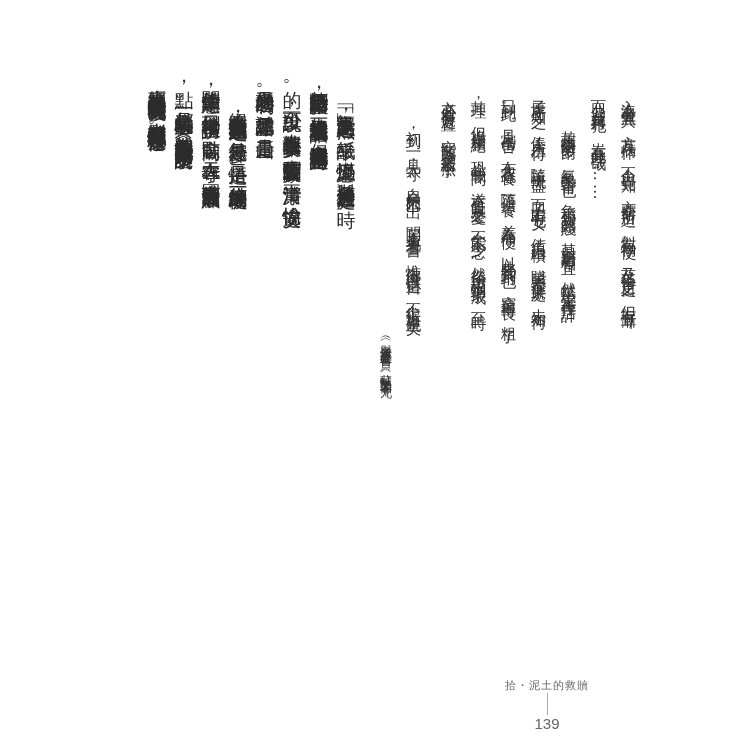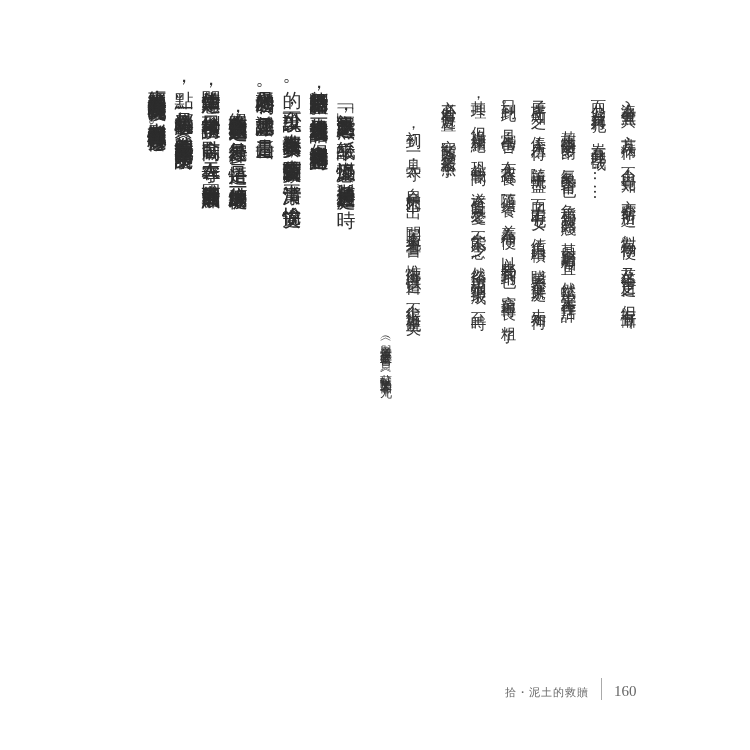--- a/index.html
+++ b/index.html
@@ -3,22 +3,22 @@
   <meta charset="utf-8">
   <style>
     html, body { margin: 0; padding: 0; background: #ffffff; }
     body { width: 750px; height: 750px; position: relative; overflow: hidden;
            font-family: "DejaVu Serif", "Liberation Serif", serif; color: #2a2a2a; }
     .col { position: absolute; writing-mode: vertical-rl; white-space: nowrap;
            line-height: 1; }
     .quote { font-size: 15.5px; letter-spacing: 3.3px; color: #333; }
     .body-text { font-size: 19px; letter-spacing: 0.6px; color: #2d2d2d; }
     .cite { font-size: 12px; letter-spacing: 1.5px; color: #333; }
-    .footer { position: absolute; left: 505px; top: 678px; display: flex; align-items: flex-end;
-              font-family: Liberation Serif, serif; color: #666; }
+    .footer { position: absolute; left: 505px; top: 678px; display: flex; align-items: center;
+              font-family: Liberation Sans, sans-serif; color: #666; flex-direction: column; }
     .footer .chapter { font-size: 11px; letter-spacing: 1px; }
     .footer .divider { width: 1px; height: 22px; background: #aaa; margin: 0 12px; }
     .footer .page { font-size: 15px; color: #666; }
   </style>
 </head>
 <body>
 
 <div>
 
   <div class="col quote" style="left:620px; top:88px;">入海者無異。方其病作，不自覺知，亦窮命所迫，似有物使。及至狂定之日，但有慚耳。</div>
@@ -36,15 +36,15 @@
   <div class="col body-text" style="left:283px; top:76px;">的。至少可以說，東坡在黃州缺衣少食，空虛苦悶是短暫的表象，平實清淨，愉悅安適，</div>
   <div class="col body-text" style="left:256px; top:76px;">是內心平靜的勝利。誠如愁是浮雲，喜是青山。</div>
   <div class="col body-text" style="left:229px; top:98px;">絕大多數中國士人的自我救贖之途，無外一是參禪，二是悟道。佛緣頗深的東坡從一</div>
   <div class="col body-text" style="left:202px; top:76px;">開始借住定惠寺，到日後常常拄杖訪僧，廟舍高臥，在天寧寺、安國寺等處留下的履痕點</div>
   <div class="col body-text" style="left:175px; top:76px;">點，都是這一心境的軌跡。他在〈黃州安國寺記〉（《蘇軾文集》卷十二）一文中說出了</div>
   <div class="col body-text" style="left:148px; top:76px;">經歷死裡逃生的幸運和仕途絕望的失魂落魄後，由樹影梵鐘裡深自懺悔而獲得心靈覺悟。</div>
 
   <div class="footer">
     <span class="chapter">拾・泥土的救贖</span>
     <span class="divider"></span>
-    <span class="page">160</span>
+    <span class="page">139</span>
   </div>
 </div>
 
 </body></html>

